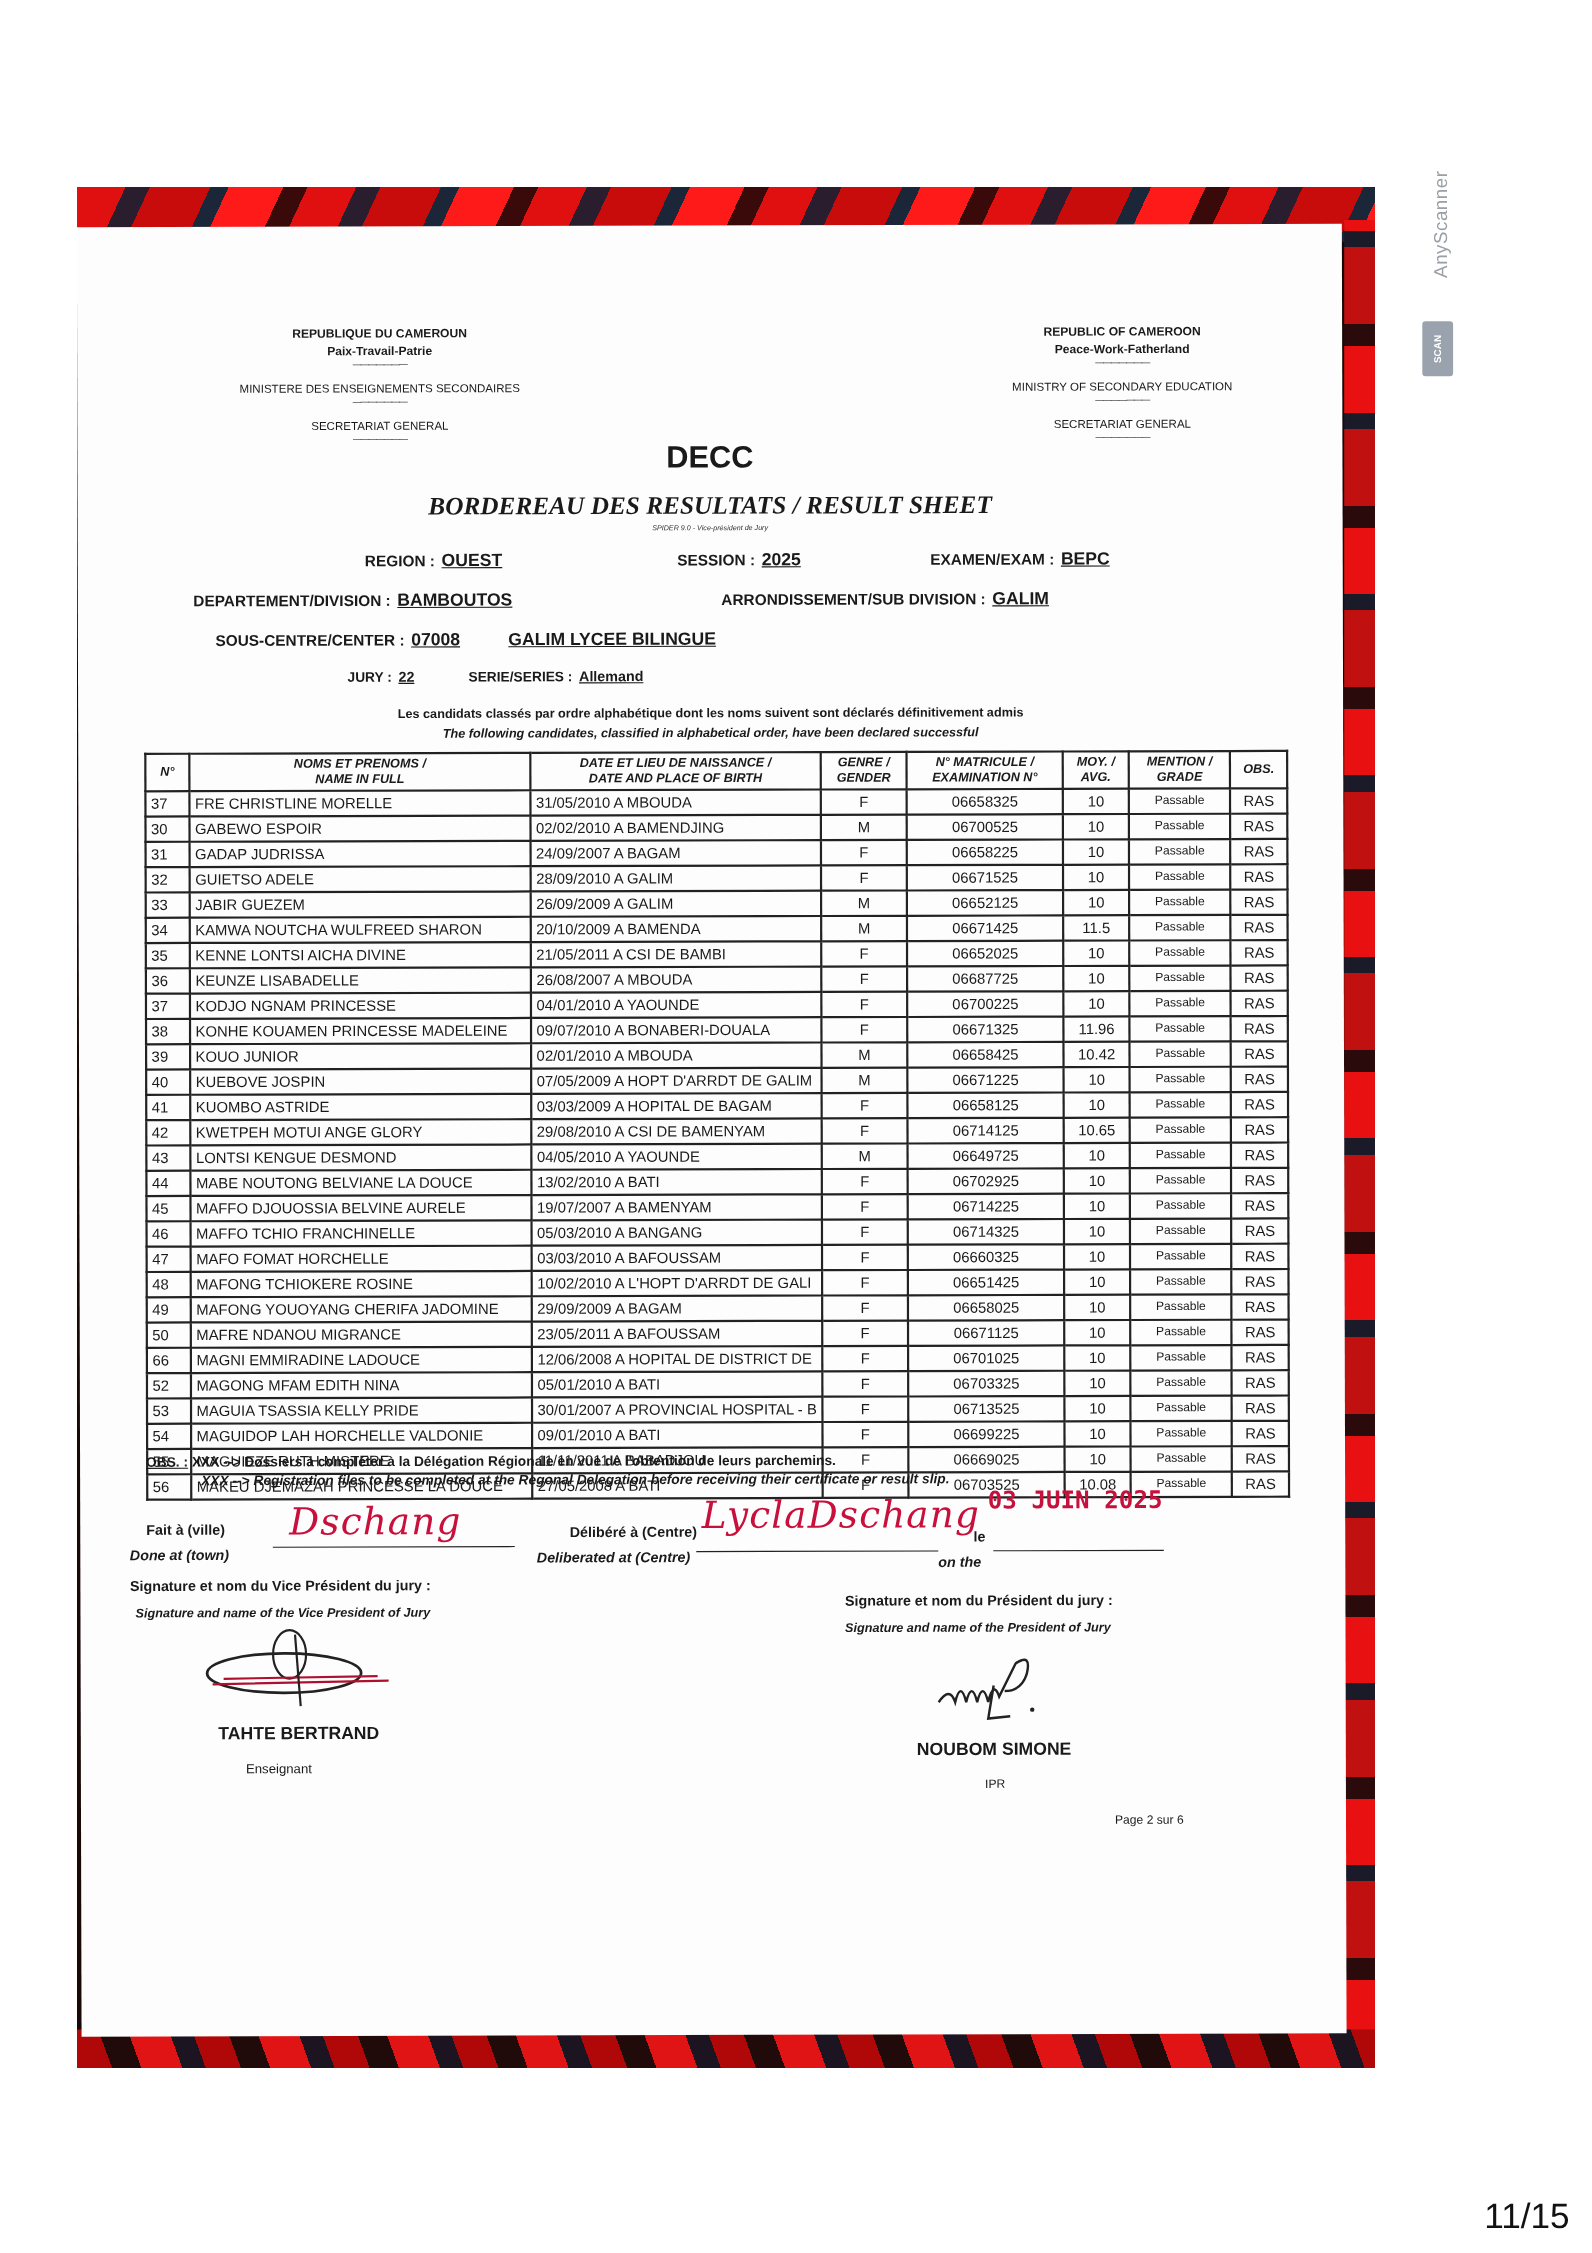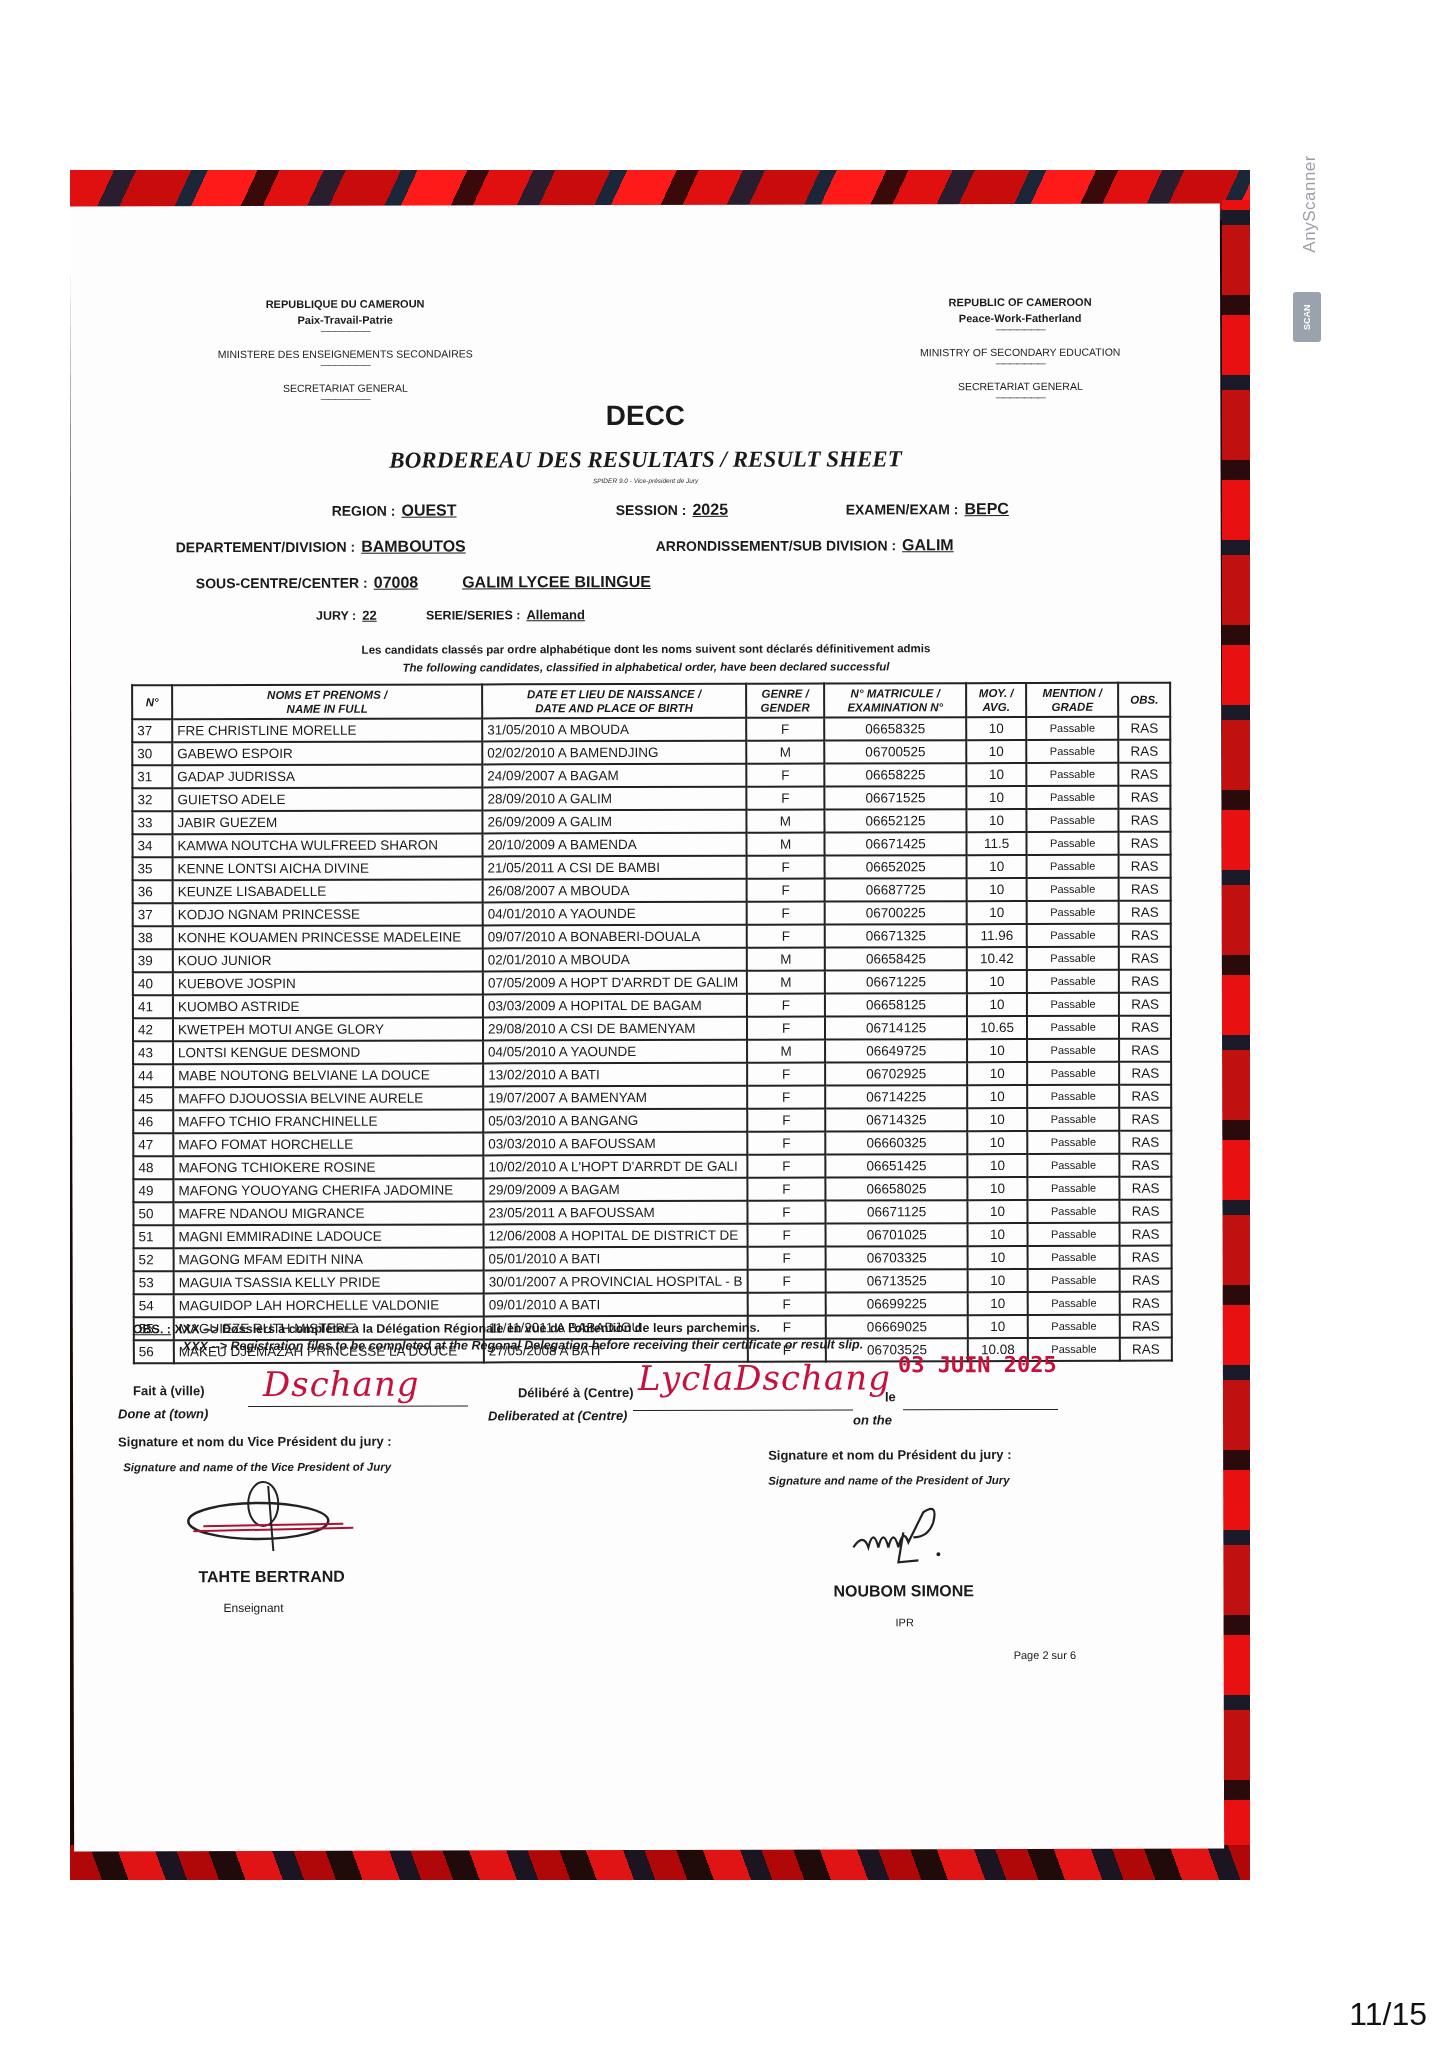--- a/index.html
+++ b/index.html
@@ -345,21 +345,21 @@
           <td class="c-no">50</td>
           <td class="c-name">MAFRE NDANOU MIGRANCE</td>
           <td class="c-dob">23/05/2011 A BAFOUSSAM</td>
           <td class="c-g">F</td>
           <td class="c-mat">06671125</td>
           <td class="c-avg">10</td>
           <td class="c-mention">Passable</td>
           <td class="c-obs">RAS</td>
         </tr>
         <tr>
-          <td class="c-no">51</td>
+          <td class="c-no">66</td>
           <td class="c-name">MAGNI EMMIRADINE LADOUCE</td>
           <td class="c-dob">12/06/2008 A HOPITAL DE DISTRICT DE</td>
           <td class="c-g">F</td>
           <td class="c-mat">06701025</td>
           <td class="c-avg">10</td>
           <td class="c-mention">Passable</td>
           <td class="c-obs">RAS</td>
         </tr>
         <tr>
           <td class="c-no">52</td>

